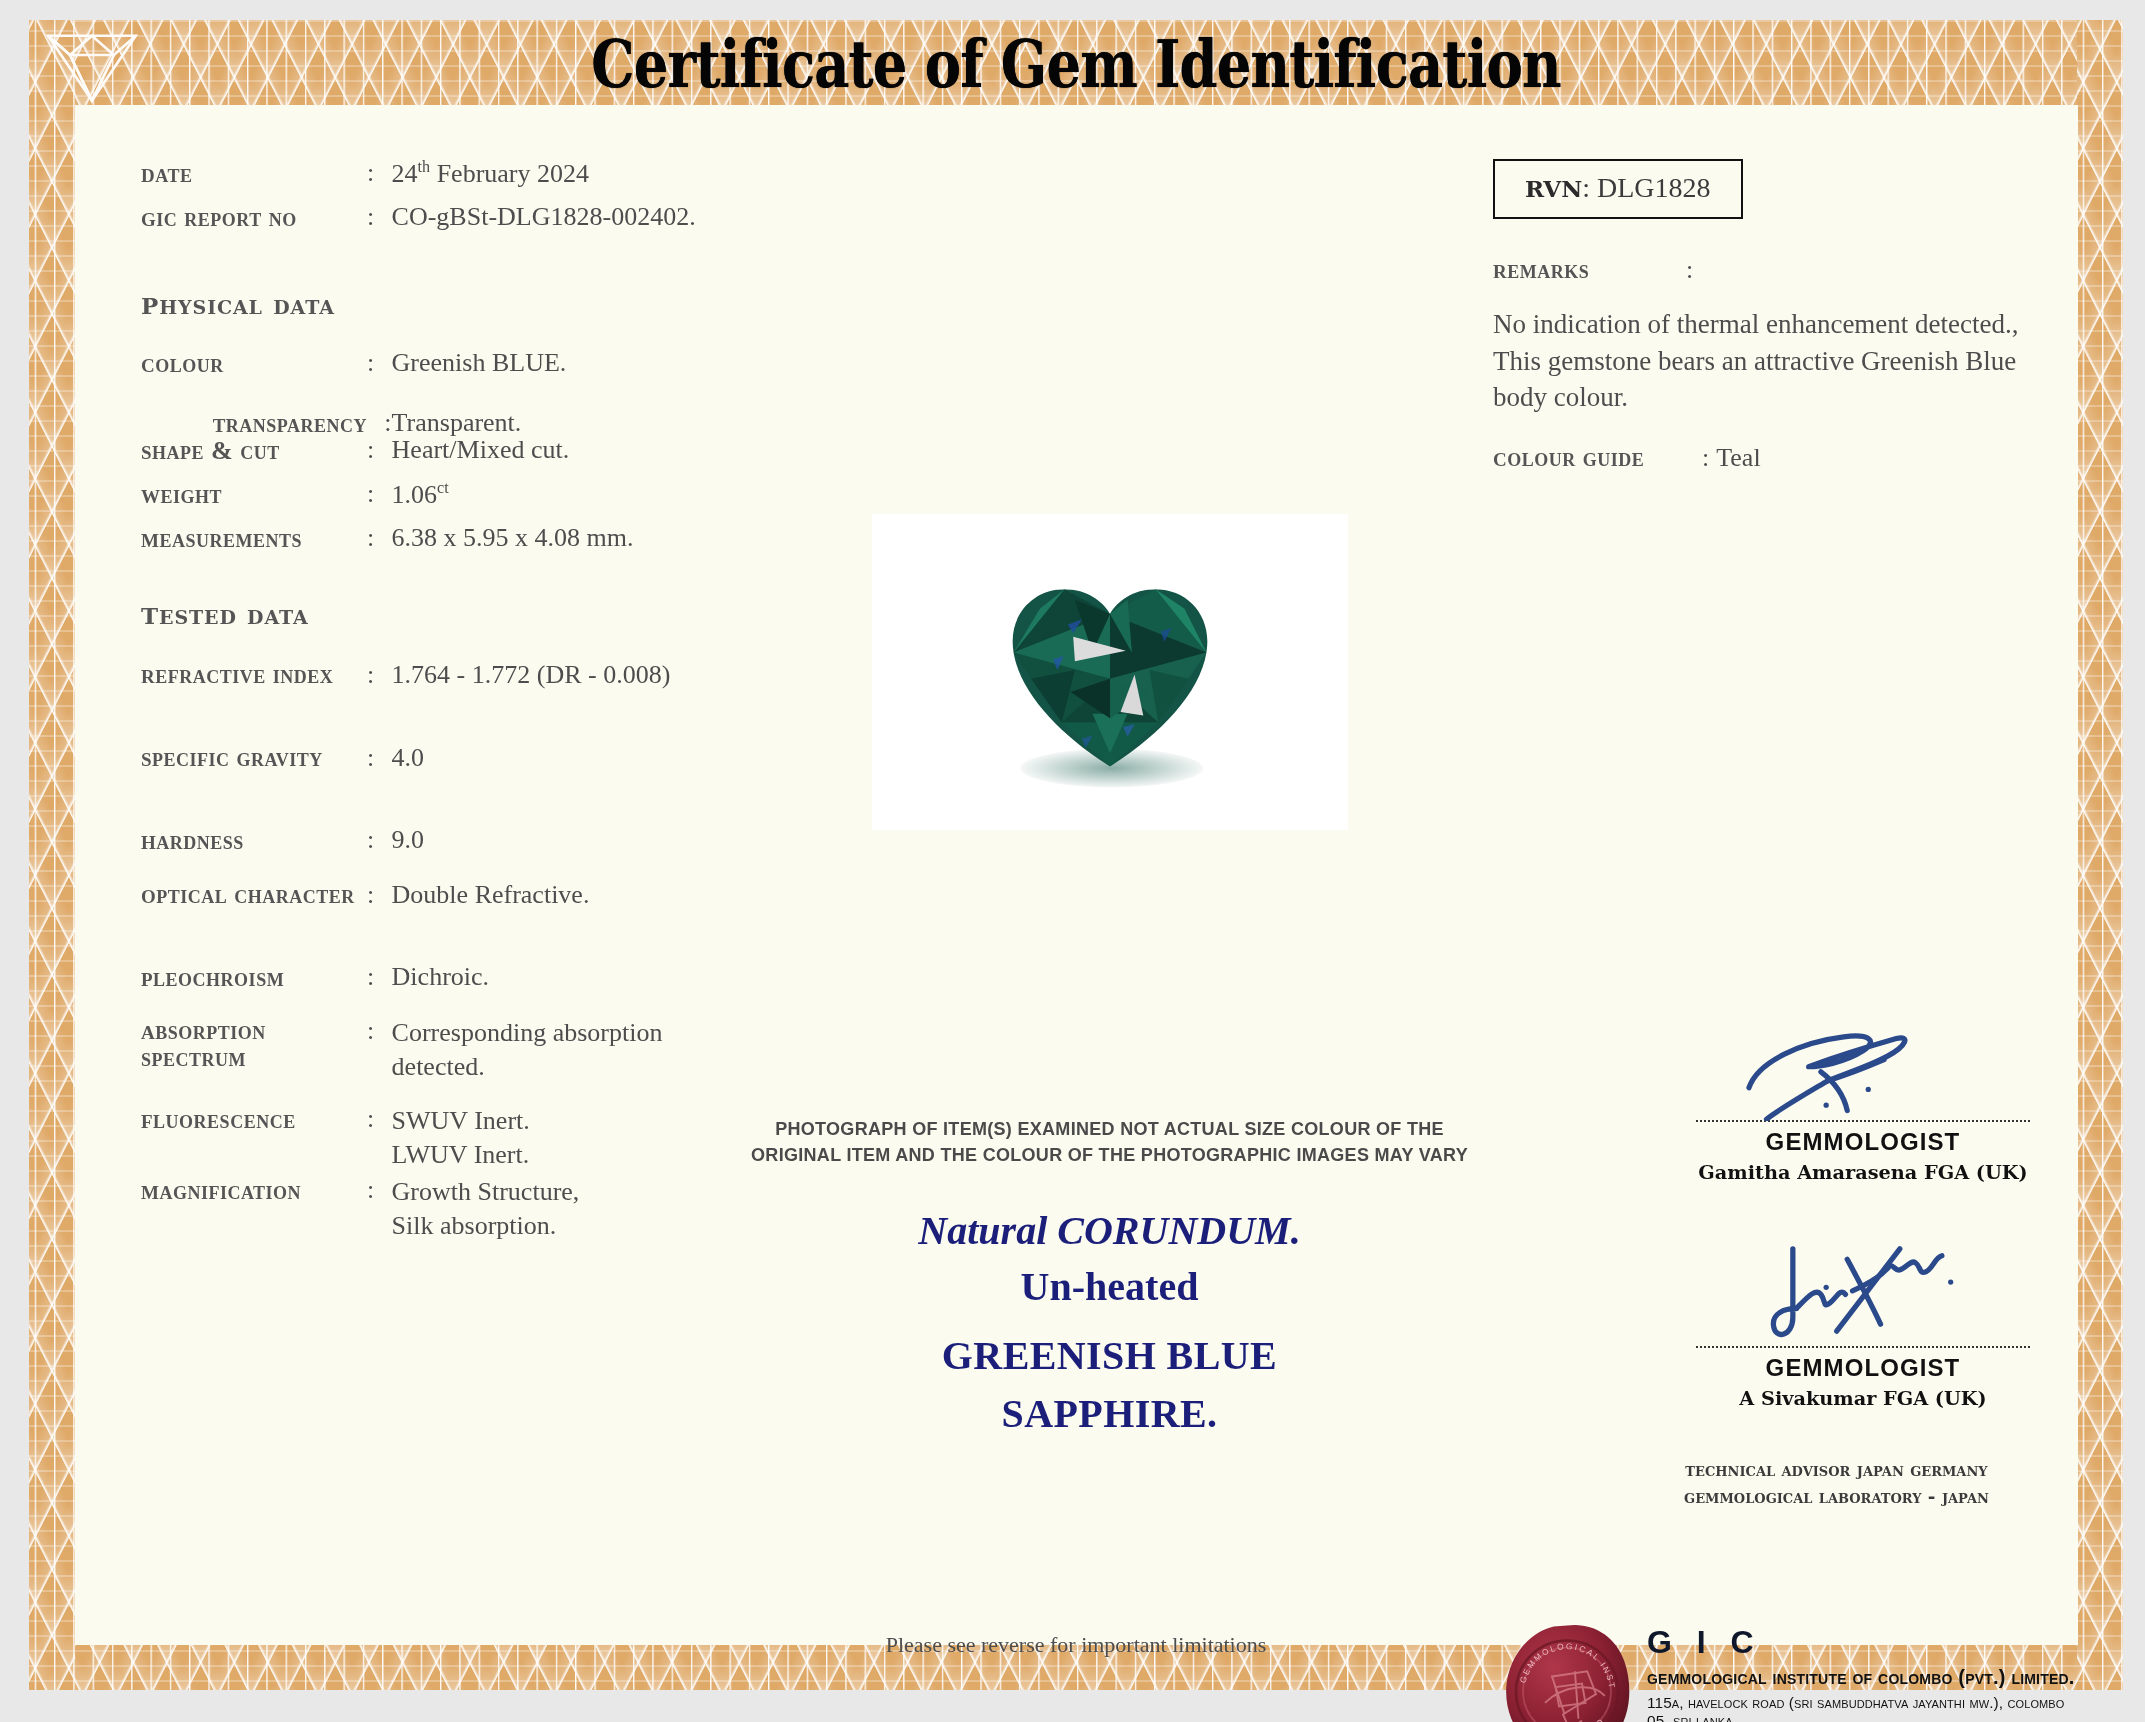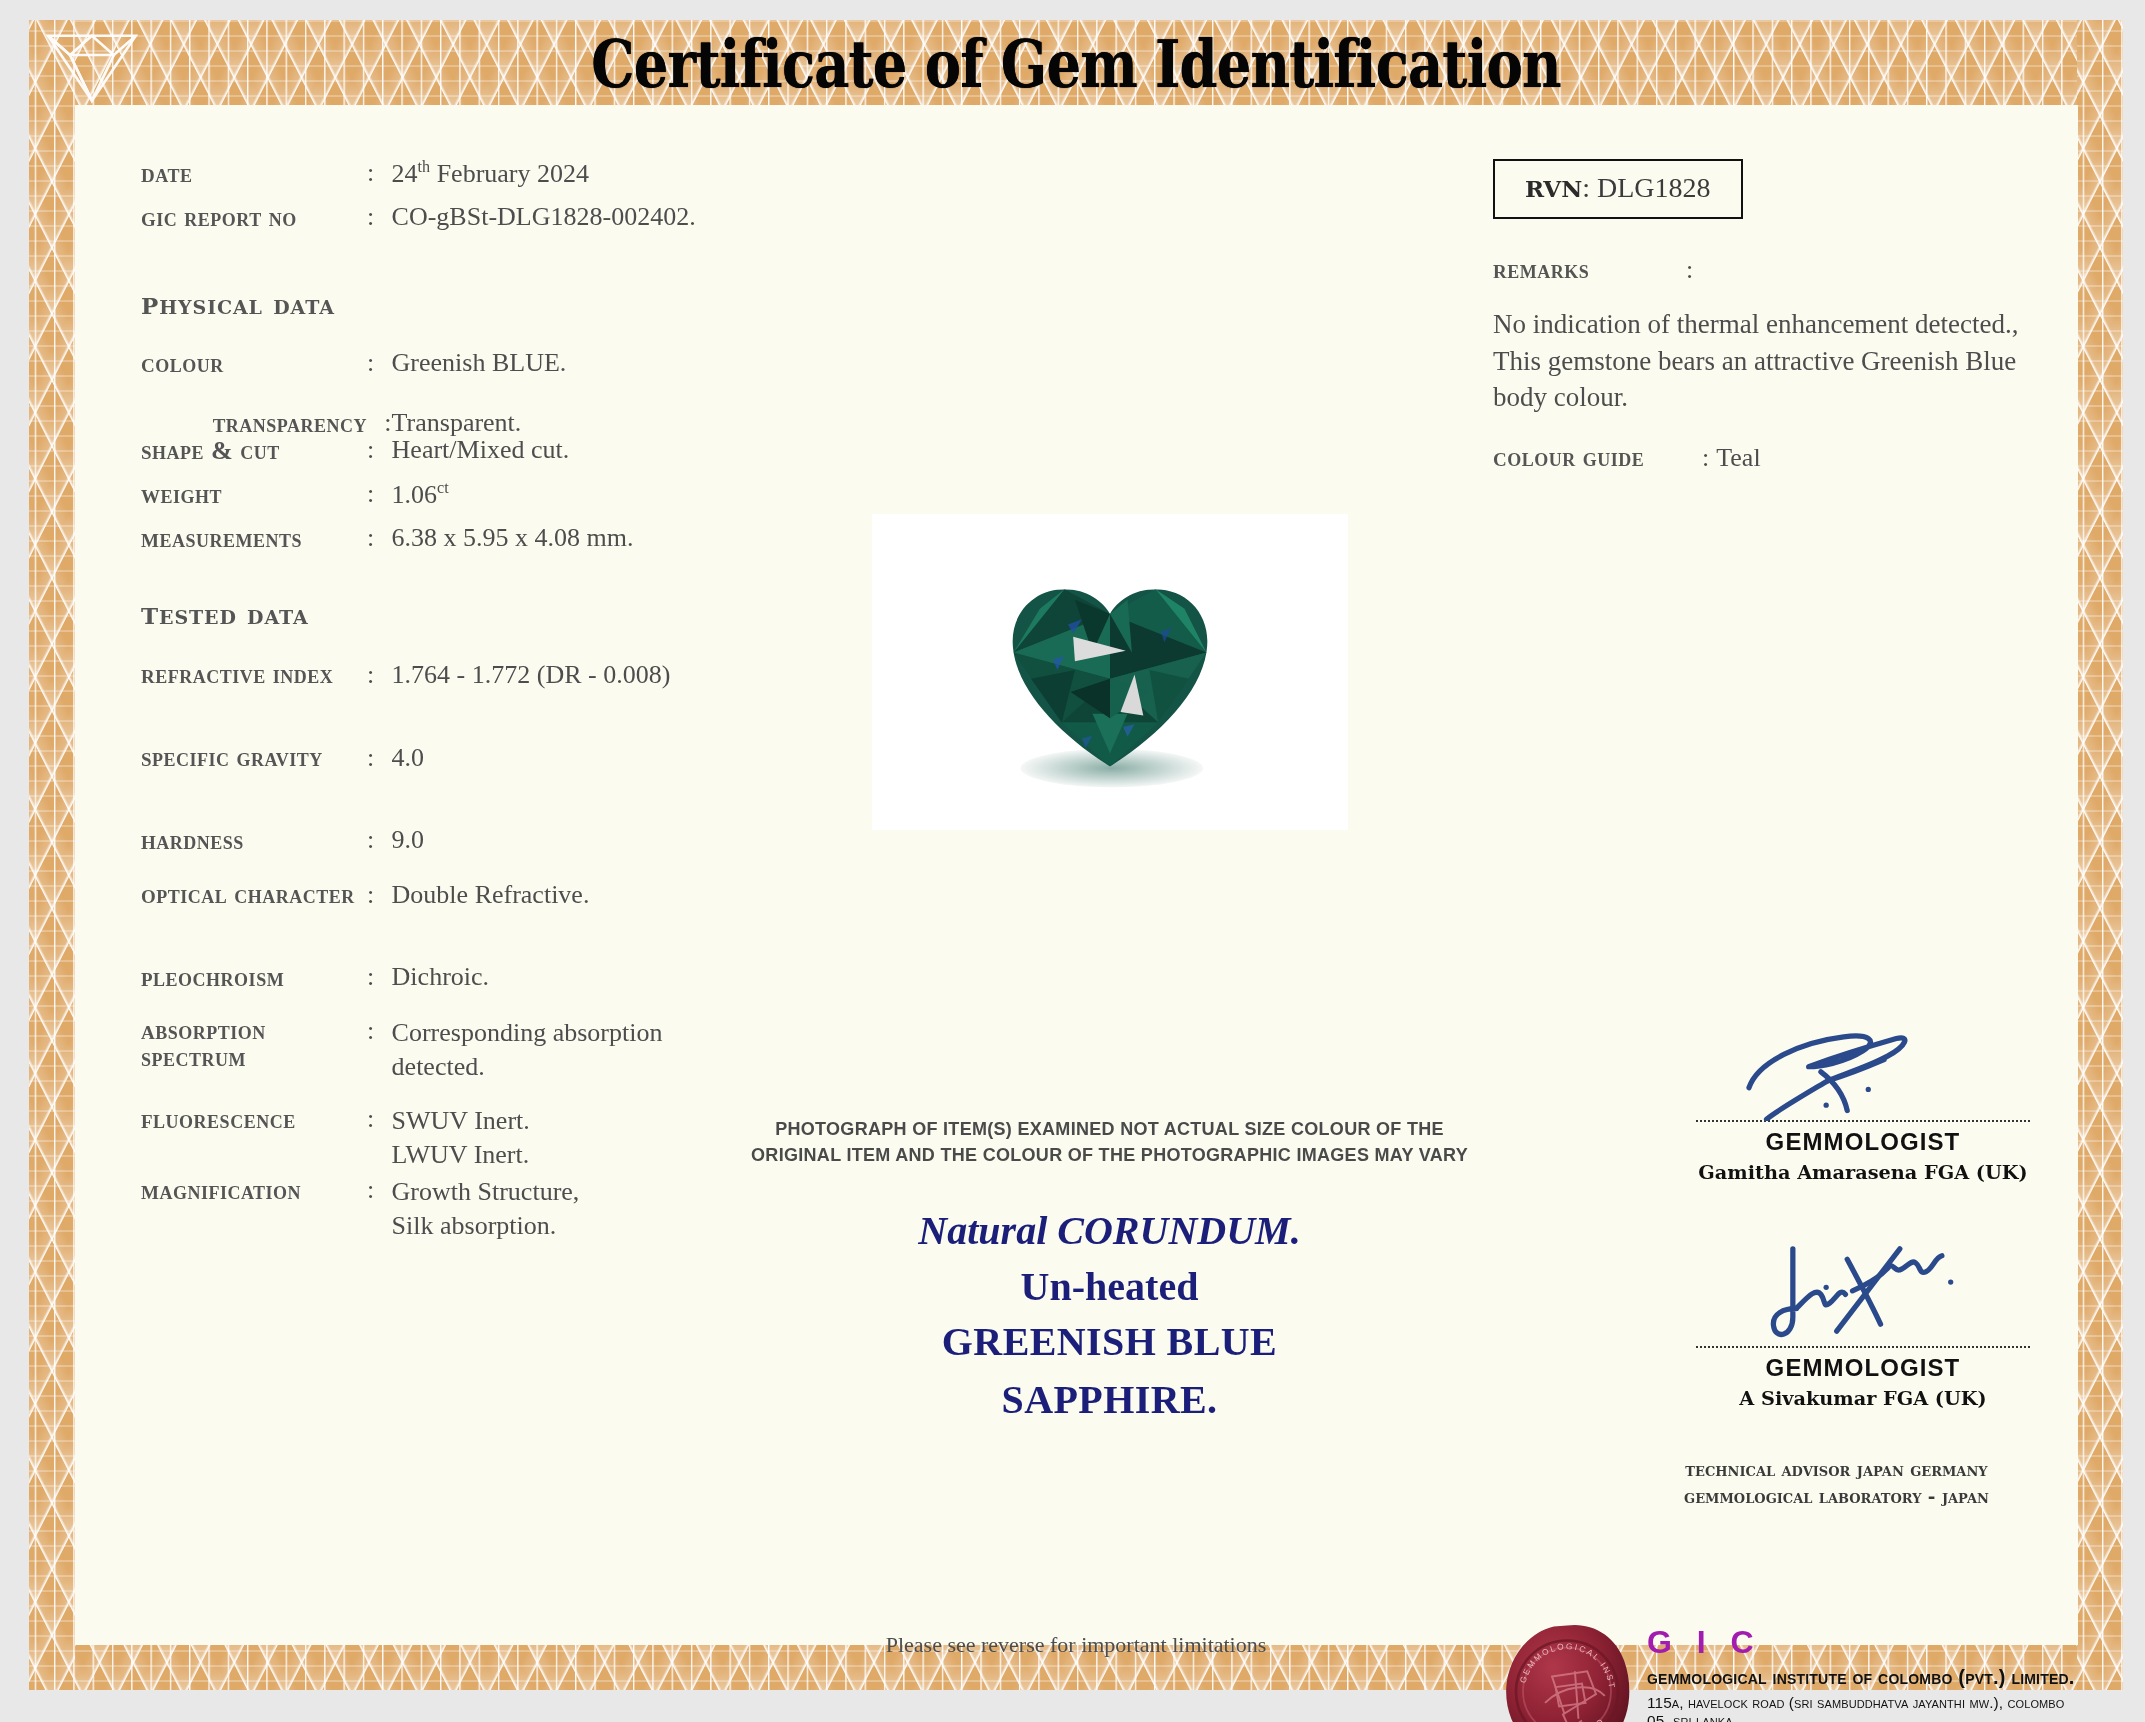--- a/index.html
+++ b/index.html
@@ -133,21 +133,21 @@
     letter-spacing:0.3px;
     color:#4a4a4a;
     line-height:1.42;
   }
   .gem-name{
     position:absolute;left:657px;top:1102px;width:755px;
     text-align:center;color:#1b1f7a;
   }
   .gn1{font-family:"Liberation Serif",serif;font-weight:bold;font-style:italic;font-size:40px;}
   .gn2{font-family:"Liberation Serif",serif;font-weight:bold;font-size:40px;margin-top:8.8px;}
-  .gn3{font-family:"Liberation Serif",serif;font-weight:bold;font-size:40px;margin-top:8px;letter-spacing:0.4px;}
+  .gn3{font-family:"Liberation Serif",serif;font-weight:bold;font-size:40px;margin-top:22px;letter-spacing:0.4px;}
   .gn4{font-family:"Liberation Serif",serif;font-weight:bold;font-size:40px;margin-top:11.4px;letter-spacing:0.4px;}
 
   .reverse-note{
     position:absolute;left:0;top:1612px;width:2094px;text-align:center;
     font-family:"Liberation Serif",serif;font-size:22px;color:#4d4d4d;z-index:5;
   }
 
   
   .sig-block{position:absolute;width:334px;text-align:center;}
   .sig-line{border-top:2.6px dotted #333;margin-top:-5.3px;}
@@ -163,21 +163,21 @@
     font-family:"DejaVu Serif",serif;font-weight:bold;color:#3a3a3a;font-size:18.4px;
     line-height:1.45;font-variant:small-caps;text-transform:lowercase;
   }
 
   
   .gic-foot{position:absolute;left:1426px;top:1517px;display:flex;align-items:flex-start;}
   .seal{width:132px;height:139px;flex:none;margin-right:14px;}
   .gic-txt{padding-top:3.5px;}
   .gic-mark{
     font-family:"Liberation Sans",sans-serif;font-weight:bold;font-size:32px;
-    color:#a21caf;letter-spacing:8px;line-height:1;
+    color:#0f172a;letter-spacing:8px;line-height:1;
   }
   .gic-name{
     font-family:"Liberation Sans",sans-serif;font-weight:bold;font-size:20px;color:#111;
     margin-top:8px;letter-spacing:0.2px;font-variant:small-caps;text-transform:lowercase;
   }
   .gic-addr{
     font-family:"Liberation Sans",sans-serif;font-size:15.4px;color:#111;margin-top:5.3px;
     font-variant:small-caps;text-transform:lowercase;letter-spacing:0.1px;
   }
   sup{font-size:.62em;vertical-align:super;margin-top:36px;}

